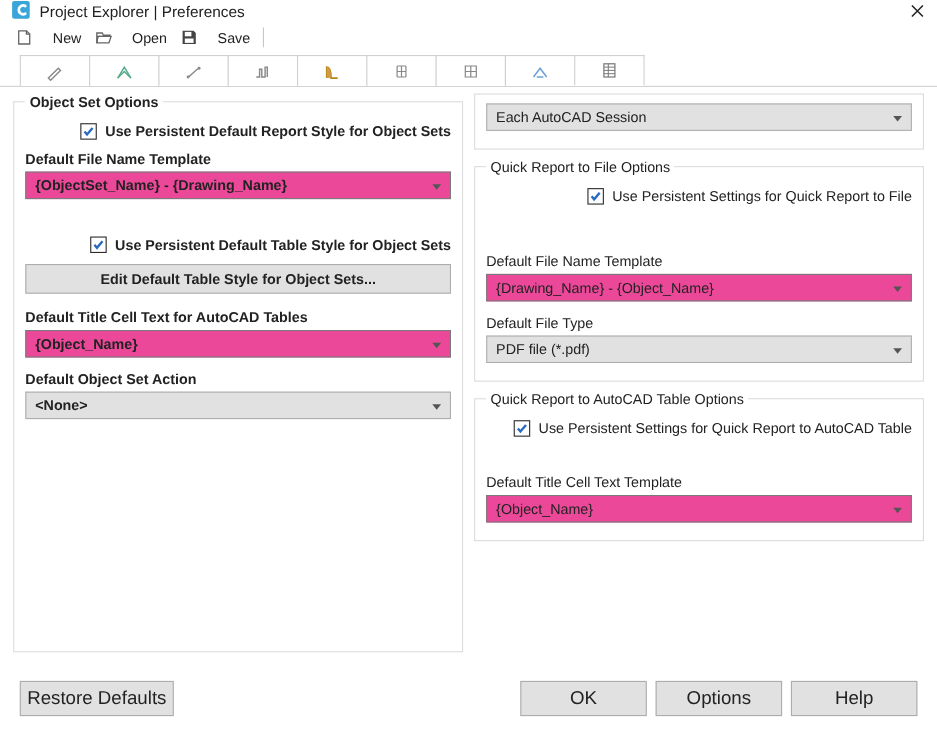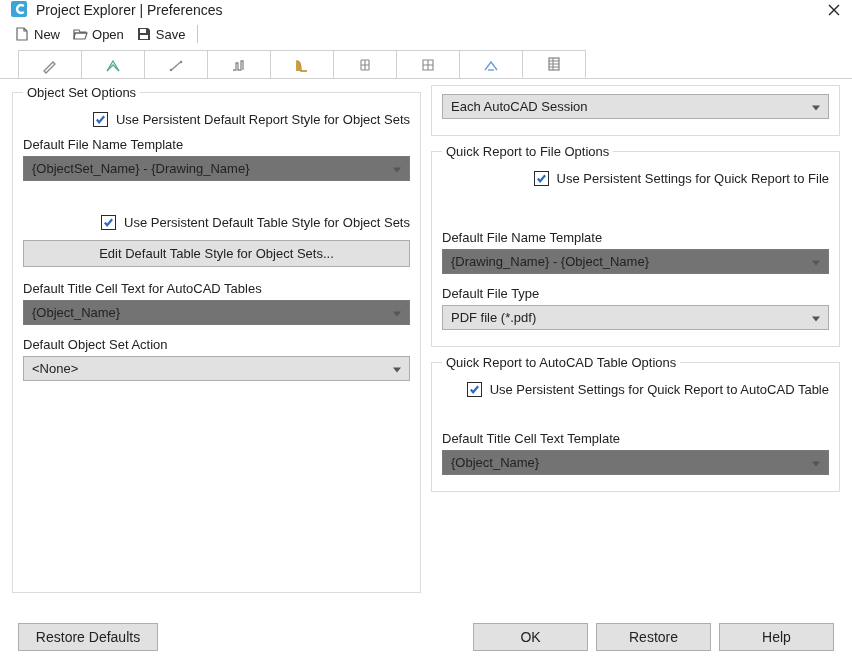--- a/index.html
+++ b/index.html
@@ -19,21 +19,21 @@
   }
   .titlebar .app-icon svg { width: 18px; height: 18px; display: block; }
   .titlebar .title { flex: 1; font-size: 14px; }
   .titlebar .close { width: 16px; height: 16px; cursor: pointer; }
   .toolbar {
     display: flex; align-items: center;
     padding: 2px 10px 6px 10px;
     gap: 4px;
   }
   .toolbar-item {
-    display: flex; align-items: center; gap: 4px;
+    display: flex; align-items: center; gap: 18px;
     padding: 2px 4px;
     cursor: pointer;
     font-size: 13px;
   }
   .toolbar-sep {
     width: 1px; height: 18px; background: #c7c7c7;
     margin: 0 4px;
   }
   .toolbar-item svg { width: 16px; height: 16px; display: block; }
 
@@ -99,21 +99,21 @@
     padding: 5px 0;
     text-align: center;
     cursor: pointer;
     font-size: 13px;
     margin: 2px 0 14px 0;
   }
   .form-label { margin: 6px 0 4px 0; }
   .combo, .input-combo {
     width: 100%;
     border: 1px solid #7a7a7a;
-    background: #737373;
+    background: #ec4899;
     padding: 4px 22px 4px 8px;
     font-size: 13px;
     position: relative;
     cursor: pointer;
     margin-bottom: 12px;
   }
   .combo.grey { background: #e1e1e1; border-color: #adadad; }
   .combo::after, .input-combo::after {
     content: "";
     position: absolute;
@@ -131,21 +131,21 @@
     align-items: center;
     gap: 8px;
   }
   .footer .spacer { flex: 1; }
   .fbtn {
     background: #e1e1e1;
     border: 1px solid #adadad;
     padding: 5px 0;
     text-align: center;
     cursor: pointer;
-    font-size: 14px;
+    font-size: 17px;
   }
   .fbtn.restore { width: 140px; }
   .fbtn.std { width: 115px; }
 </style>
 </head>
 <body>
 
 <div class="titlebar">
   <span class="app-icon">
     <svg viewBox="0 0 18 18">
@@ -243,21 +243,21 @@
       <svg viewBox="0 0 18 18">
         <rect x="4" y="3" width="10" height="12" fill="none" stroke="#777" stroke-width="1.1"></rect>
         <path d="M4 6h10M4 9h10M4 12h10M8 3v12" stroke="#777" stroke-width="0.9"></path>
       </svg>
     </div>
 </div>
 
 <div class="body">
 
   <div class="column">
-    <fieldset style="height:508px;">
+    <fieldset style="height:508px;font-weight:bold;">
       <legend>Object Set Options</legend>
 
       <div class="check-row">
         <span class="checkbox">
             <svg viewBox="0 0 12 12">
               <path class="mark" d="M2 6l2.5 3L10 2.5"></path>
             </svg>
           </span>
         <span>Use Persistent Default Report Style for Object Sets</span>
       </div>
@@ -324,15 +324,15 @@
       <div class="form-label">Default Title Cell Text Template</div>
       <div class="input-combo" style="margin-bottom:4px;"><span>{Object_Name}</span></div>
     </fieldset>
   </div>
 </div>
 
 <div class="footer">
   <div class="fbtn restore">Restore Defaults</div>
   <div class="spacer"></div>
   <div class="fbtn std">OK</div>
-  <div class="fbtn std">Restore</div>
+  <div class="fbtn std">Options</div>
   <div class="fbtn std">Help</div>
 </div>
 
 </body></html>

